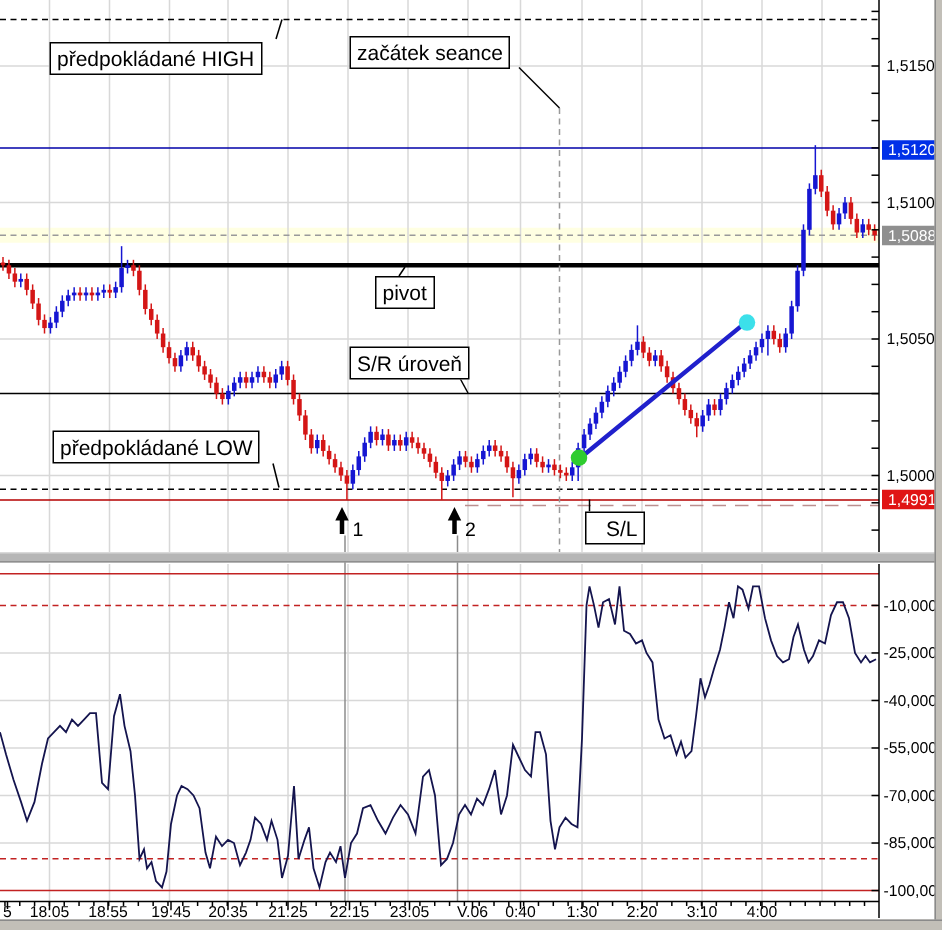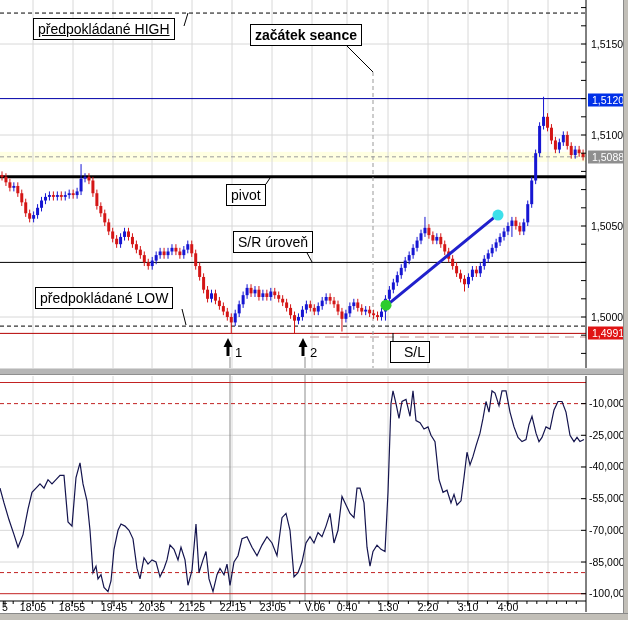--- a/index.html
+++ b/index.html
@@ -2,23 +2,23 @@
 <html><head>
 <meta charset="utf-8">
 <style>
   html,body{margin:0;padding:0;background:#fff;}
   #screen{position:relative;width:628px;height:620px;background:#ffffff;overflow:hidden;
           font-family:"Liberation Sans",sans-serif;}
   svg{position:absolute;left:0;top:0;}
   svg text{font-family:"Liberation Sans",sans-serif;}
   .callout-box{position:absolute;background:#ffffff;border:1px solid #000;color:#000;
                font-size:14px;line-height:18px;padding:1px 4px;white-space:nowrap;z-index:30;}
-  .box-high{left:33px;top:18px;text-decoration:underline;}
-  .box-session{left:250px;top:24px;font-weight:bold;}
-  .box-pivot{left:226px;top:184px;}
+  .box-high{left:33px;top:28px;}
+  .box-session{left:233px;top:24px;}
+  .box-pivot{left:250px;top:184px;}
   .box-sr{left:233px;top:231px;}
   .box-low{left:35px;top:287px;}
   .box-sl{left:390px;top:341px;padding-left:13px;}
   .win-edge-right{position:absolute;right:0;top:0;width:4px;height:620px;background:#c2bfb8;
                   border-left:1px solid #8a8a8a;z-index:40;}
   .win-edge-bottom{position:absolute;left:0;bottom:0;height:6px;width:628px;background:#c2bfb8;
                    border-top:1px solid #8a8a8a;z-index:40;}
   .panel-separator{position:absolute;left:0;top:368px;width:625px;height:7px;background:#b6b6b6;
                    border-top:1px solid #d9d9d9;border-bottom:1px solid #8f8f8f;z-index:20;box-sizing:border-box;}
 </style>

